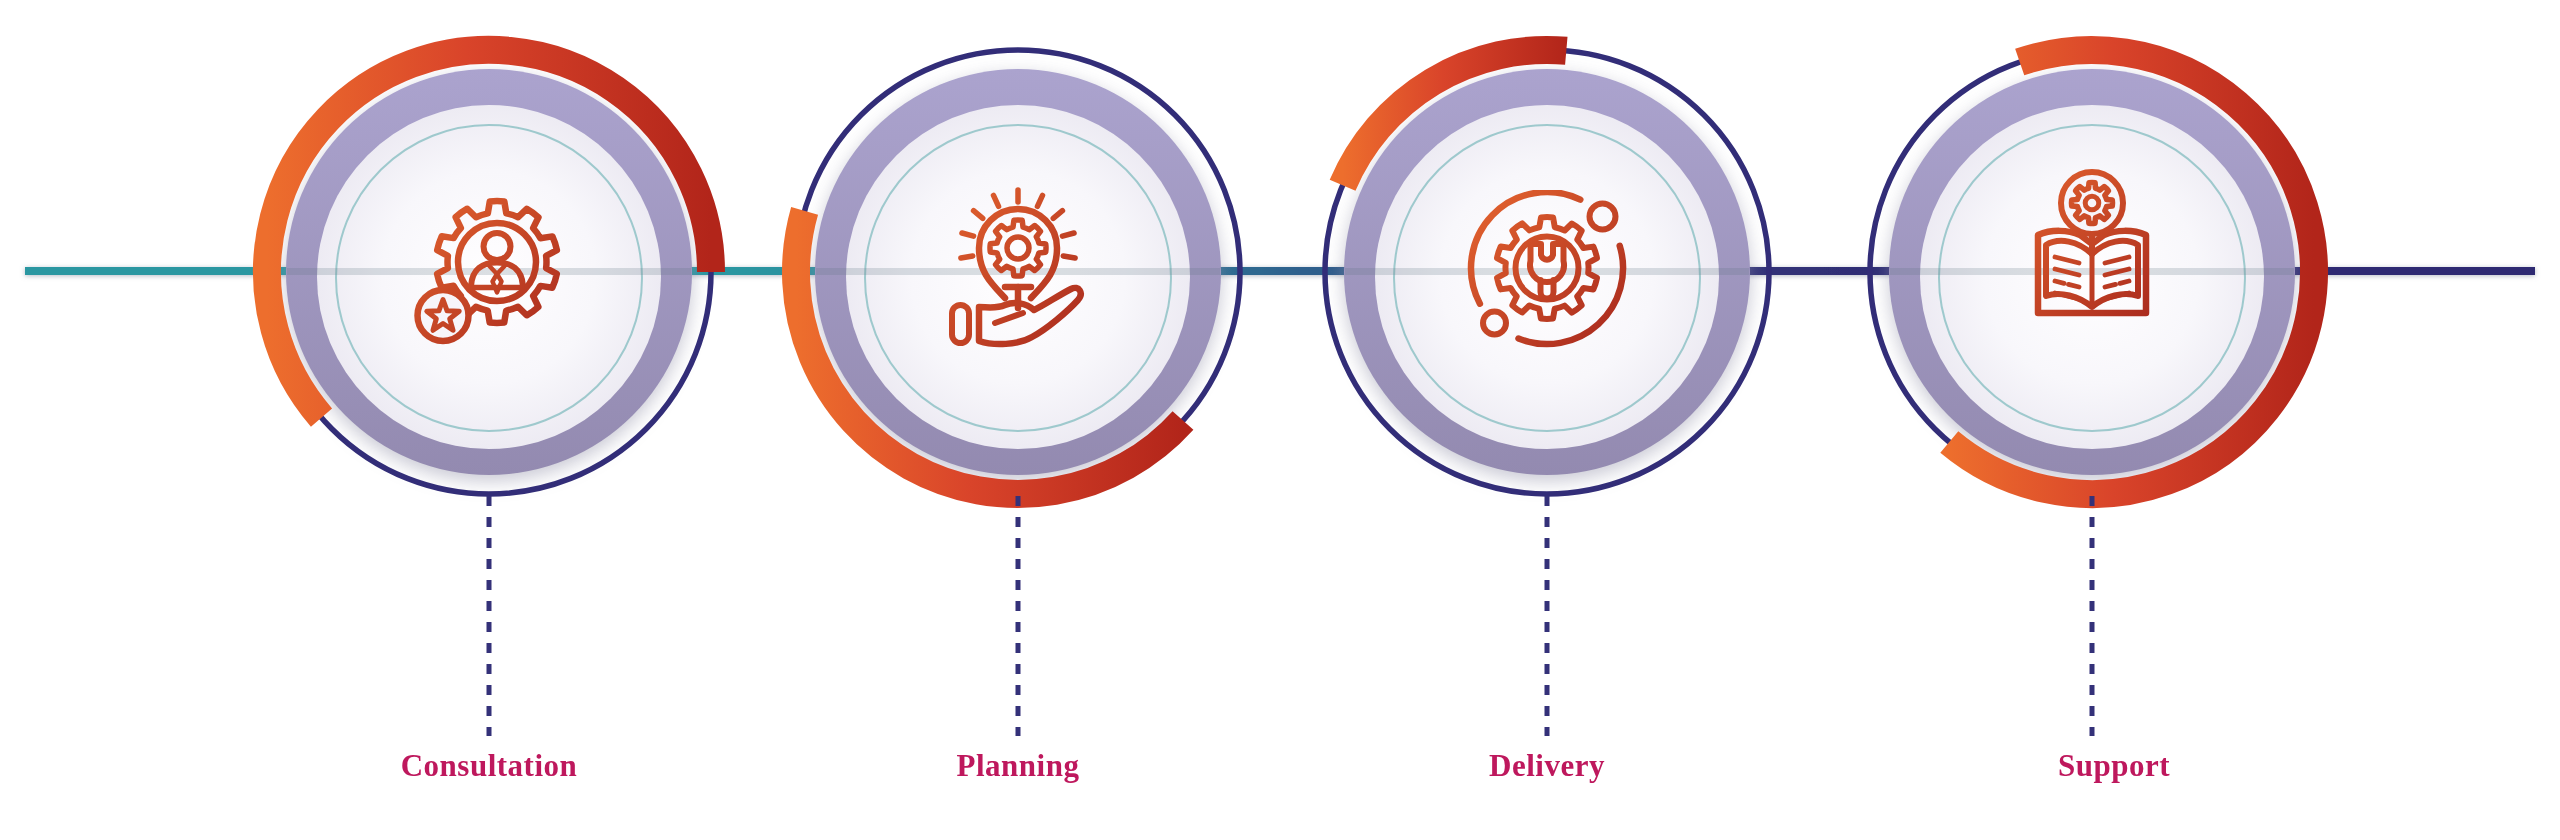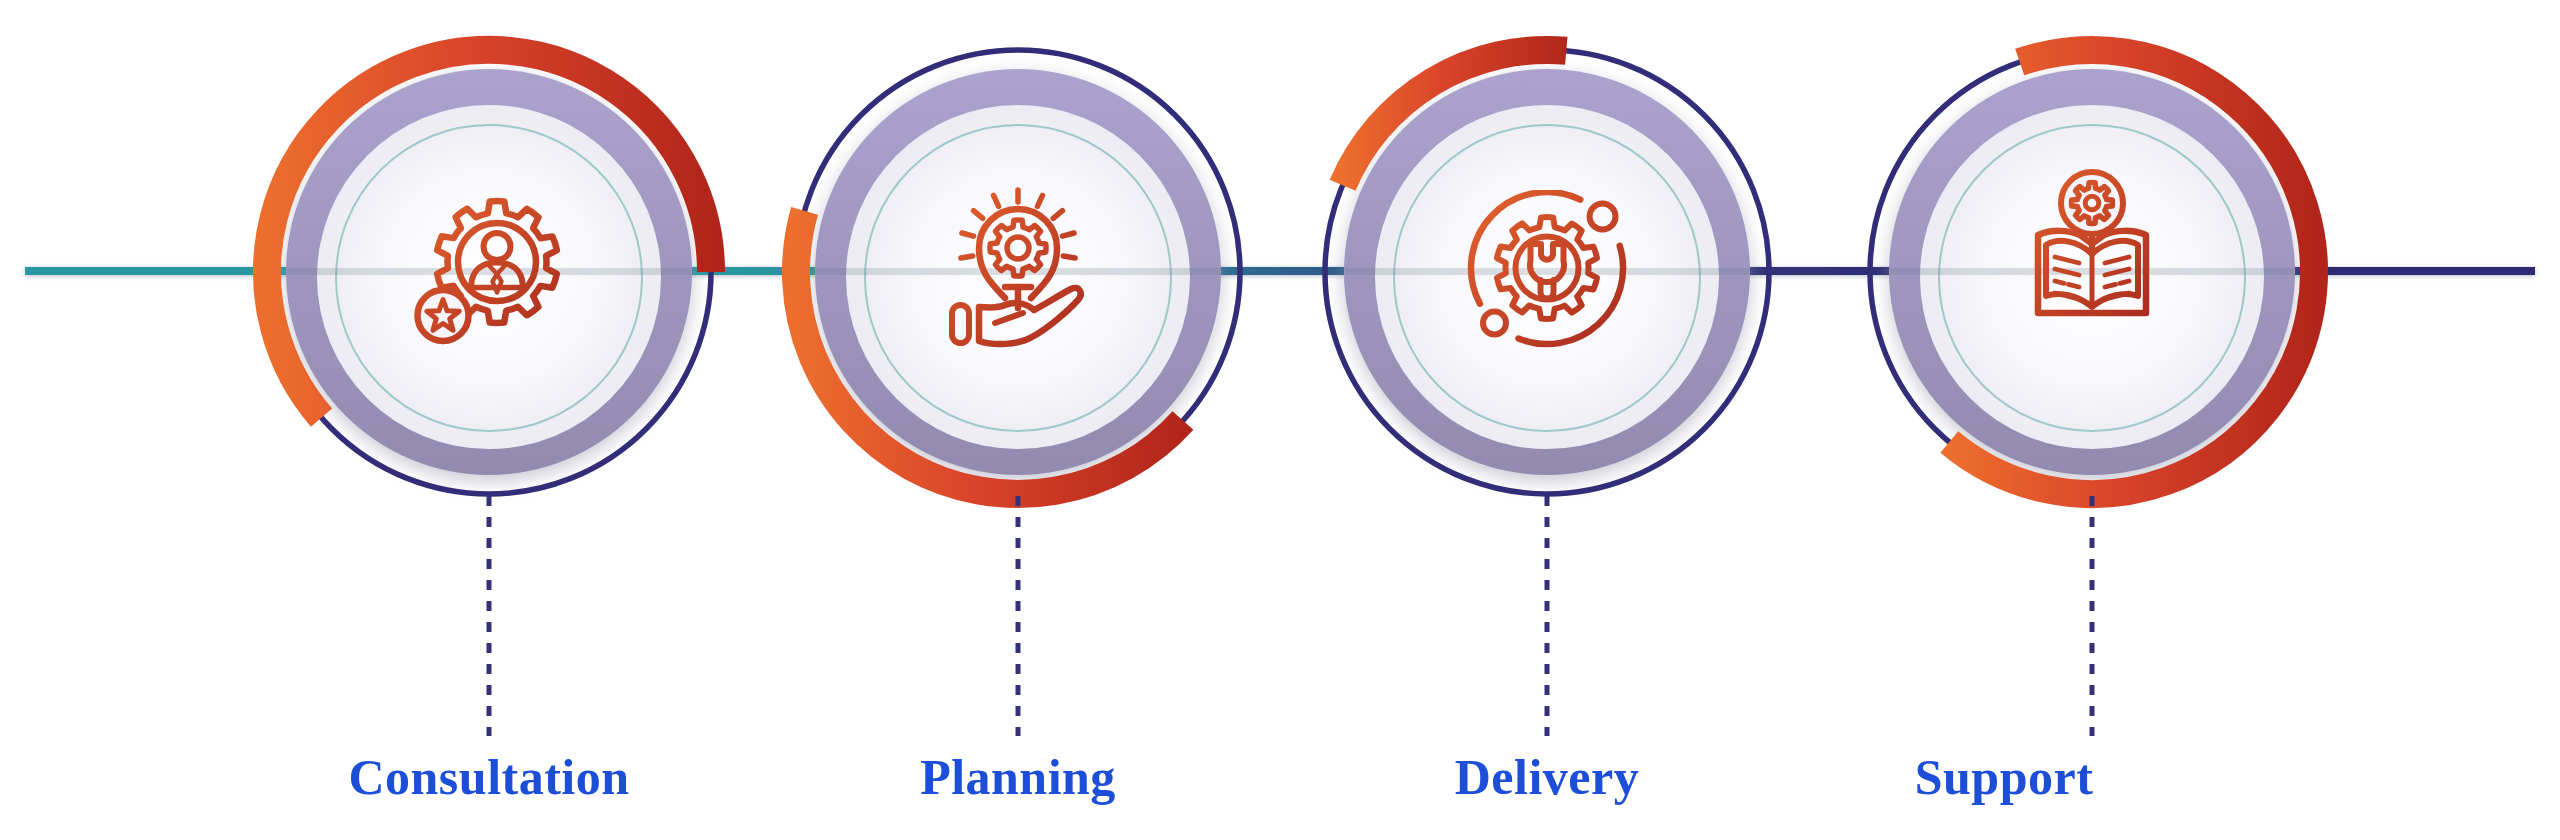--- a/index.html
+++ b/index.html
@@ -11,23 +11,23 @@
     font-family:"Liberation Serif", serif;
   }
   .stage svg{position:absolute;left:0;top:0;}
   .step-label{
     position:absolute;
     top:748px;
     width:500px;
     text-align:center;
     font-family:"Liberation Serif", serif;
     font-weight:700;
-    font-size:50px;
+    font-size:31px;
     letter-spacing:0.5px;
-    color:#1d4ed8;
+    color:#be185d;
     user-select:none;
   }
 </style>
 </head>
 <body>
 
 <div class="stage">
 
   <svg id="gfx" width="2560" height="840" viewBox="0 0 2560 840" xmlns="http://www.w3.org/2000/svg">
     <defs>
@@ -182,14 +182,14 @@
             <path d="M 77.0 22.7 A 20.5 20.5 0 0 1 83.1 22.7 L 83.5 28.4 A 15 15 0 0 1 87.8 30.2 L 92.2 26.5 A 20.5 20.5 0 0 1 96.5 30.8 L 92.8 35.2 A 15 15 0 0 1 94.6 39.5 L 100.3 40.0 A 20.5 20.5 0 0 1 100.3 46.1 L 94.6 46.5 A 15 15 0 0 1 92.8 50.8 L 96.5 55.2 A 20.5 20.5 0 0 1 92.2 59.5 L 87.8 55.8 A 15 15 0 0 1 83.5 57.6 L 83.0 63.3 A 20.5 20.5 0 0 1 76.9 63.3 L 76.5 57.6 A 15 15 0 0 1 72.2 55.8 L 67.8 59.5 A 20.5 20.5 0 0 1 63.5 55.2 L 67.2 50.8 A 15 15 0 0 1 65.4 46.5 L 59.7 46.0 A 20.5 20.5 0 0 1 59.7 39.9 L 65.4 39.5 A 15 15 0 0 1 67.2 35.2 L 63.5 30.8 A 20.5 20.5 0 0 1 67.8 26.5 L 72.2 30.2 A 15 15 0 0 1 76.5 28.4 L 77.0 22.7 Z" fill="none" stroke="url(#book-gear-icon-grad)" stroke-width="5.5" stroke-linecap="round" stroke-linejoin="round"></path>
             <circle cx="80" cy="43" r="6.8" fill="none" stroke="url(#book-gear-icon-grad)" stroke-width="5" stroke-linecap="round" stroke-linejoin="round"></circle>
           </svg>
         </g>
       </g>
   </svg>
 
   <div class="step-label" style="left:239px">Consultation</div>
   <div class="step-label" style="left:1297px">Delivery</div>
   <div class="step-label" style="left:768px">Planning</div>
-  <div class="step-label" style="left:1754px">Support</div>
+  <div class="step-label" style="left:1864px">Support</div>
 </div>
 
 </body></html>

